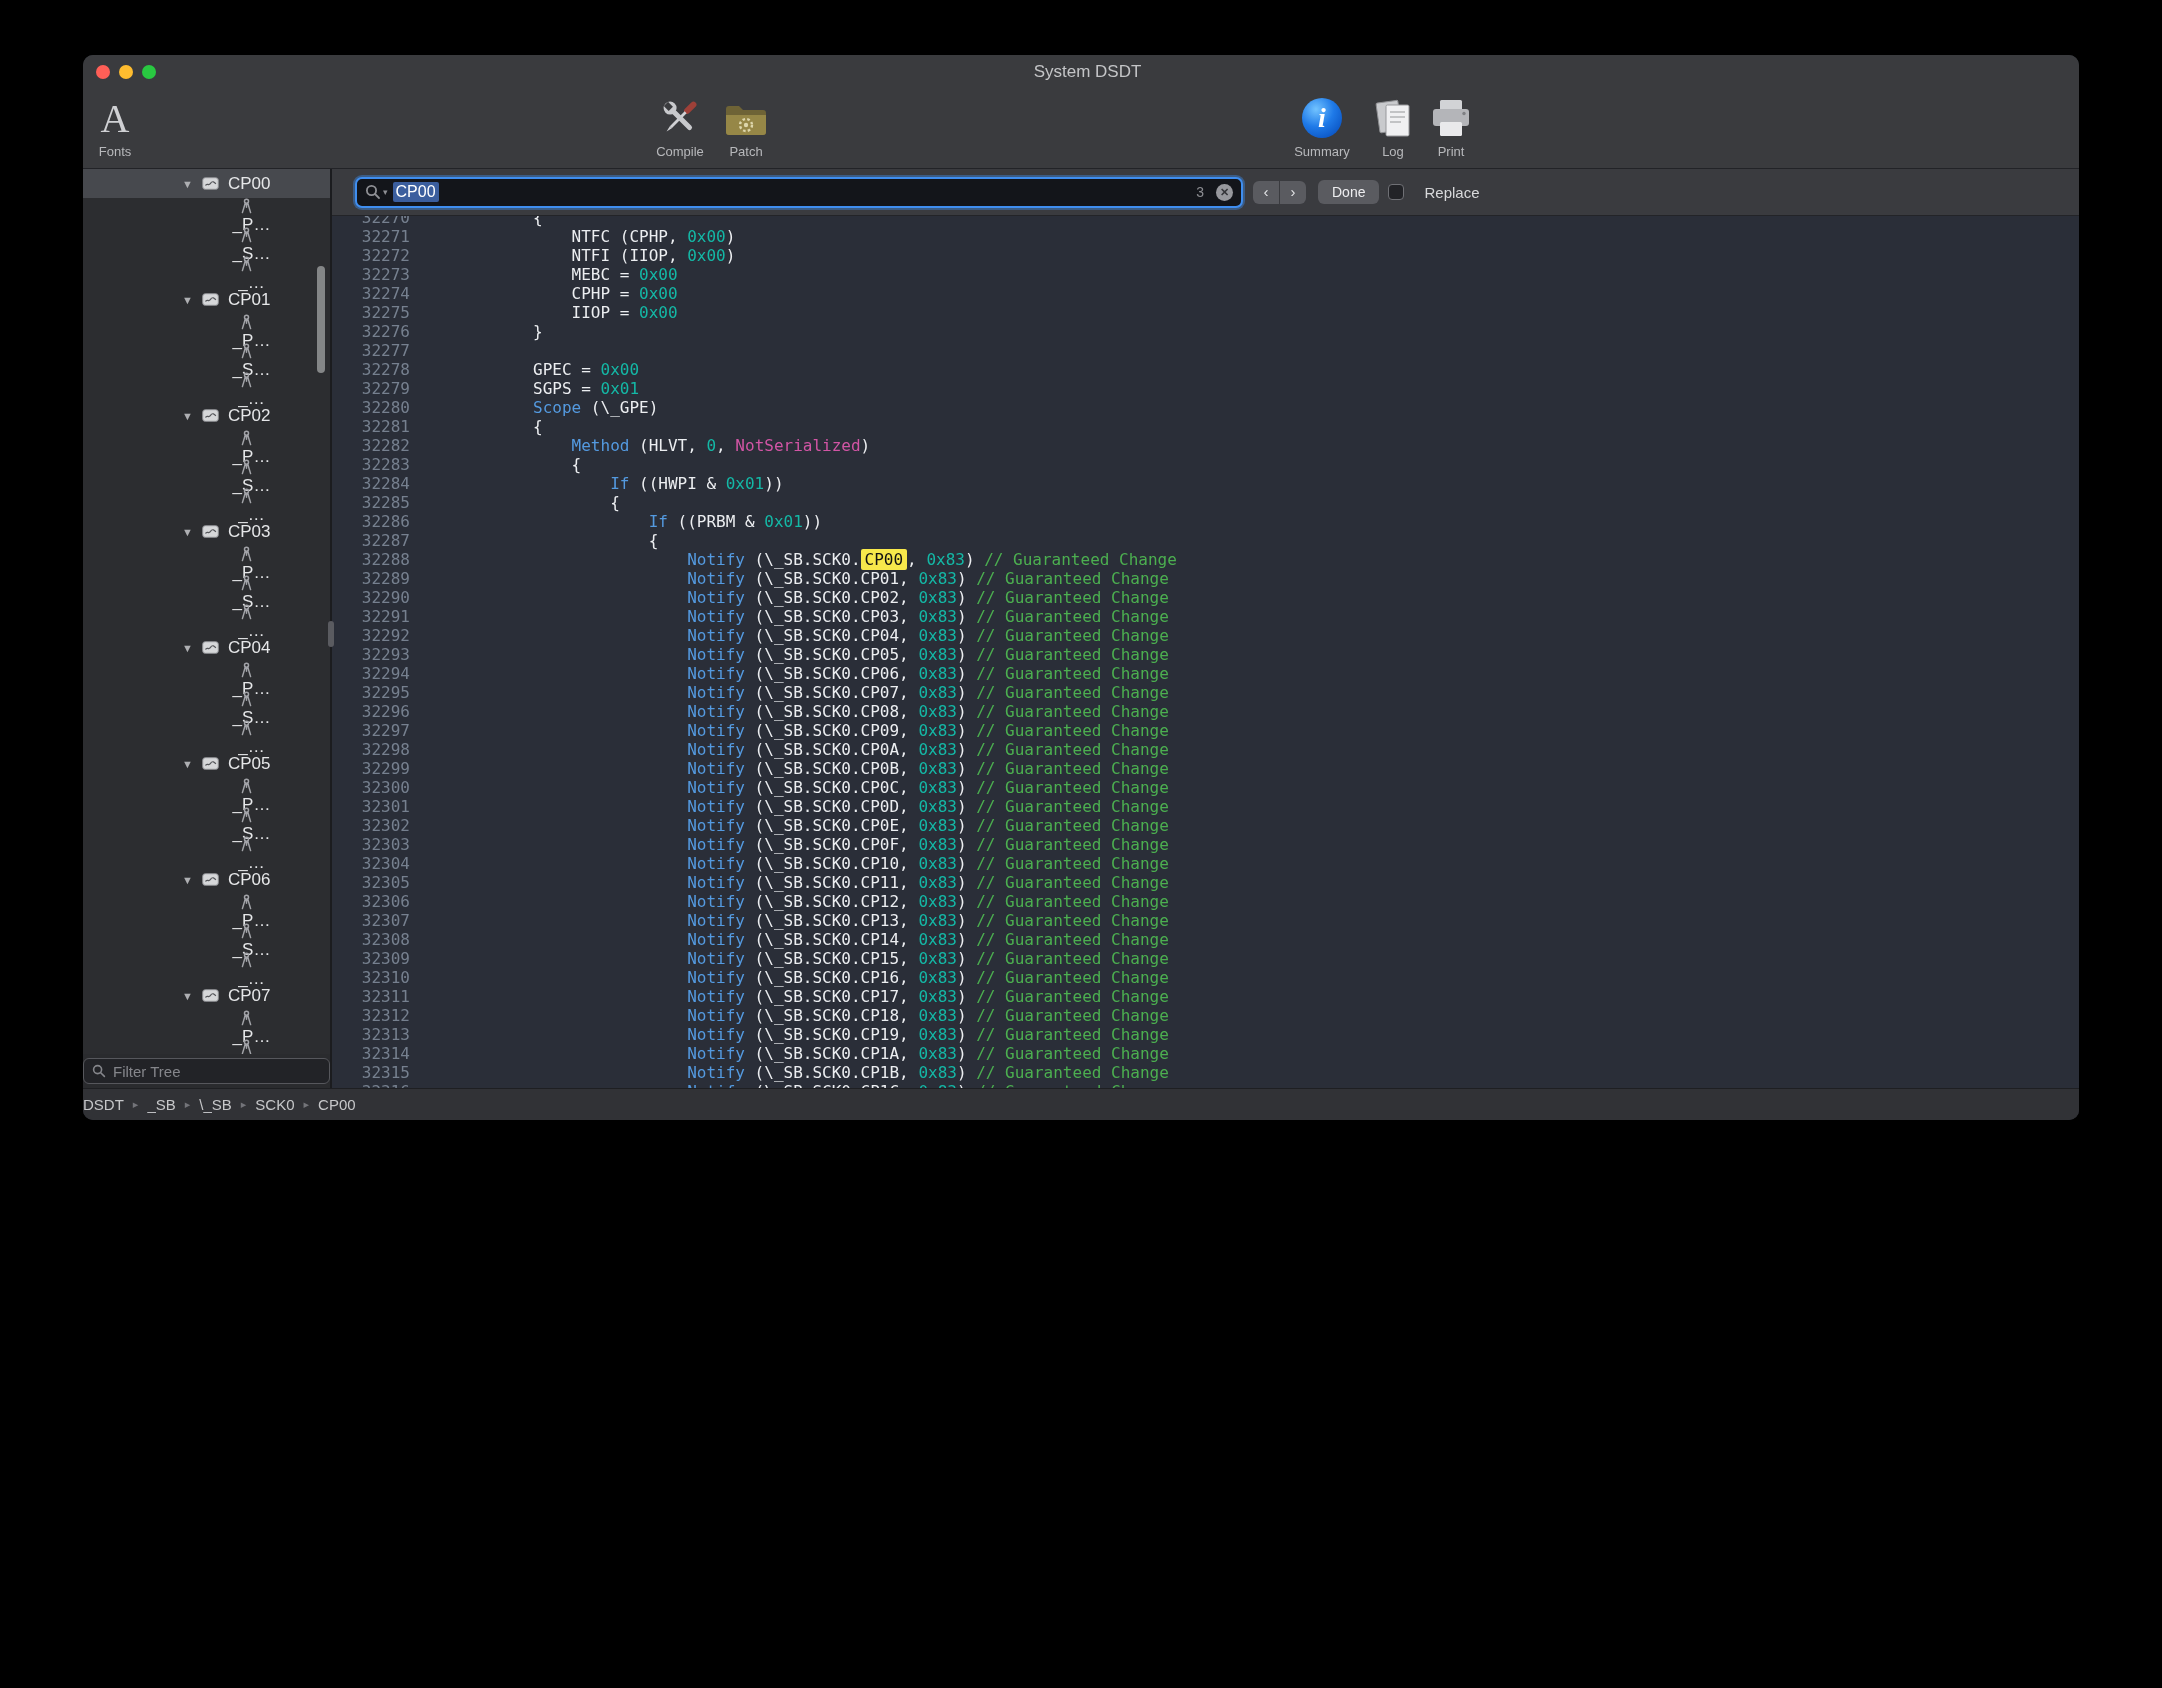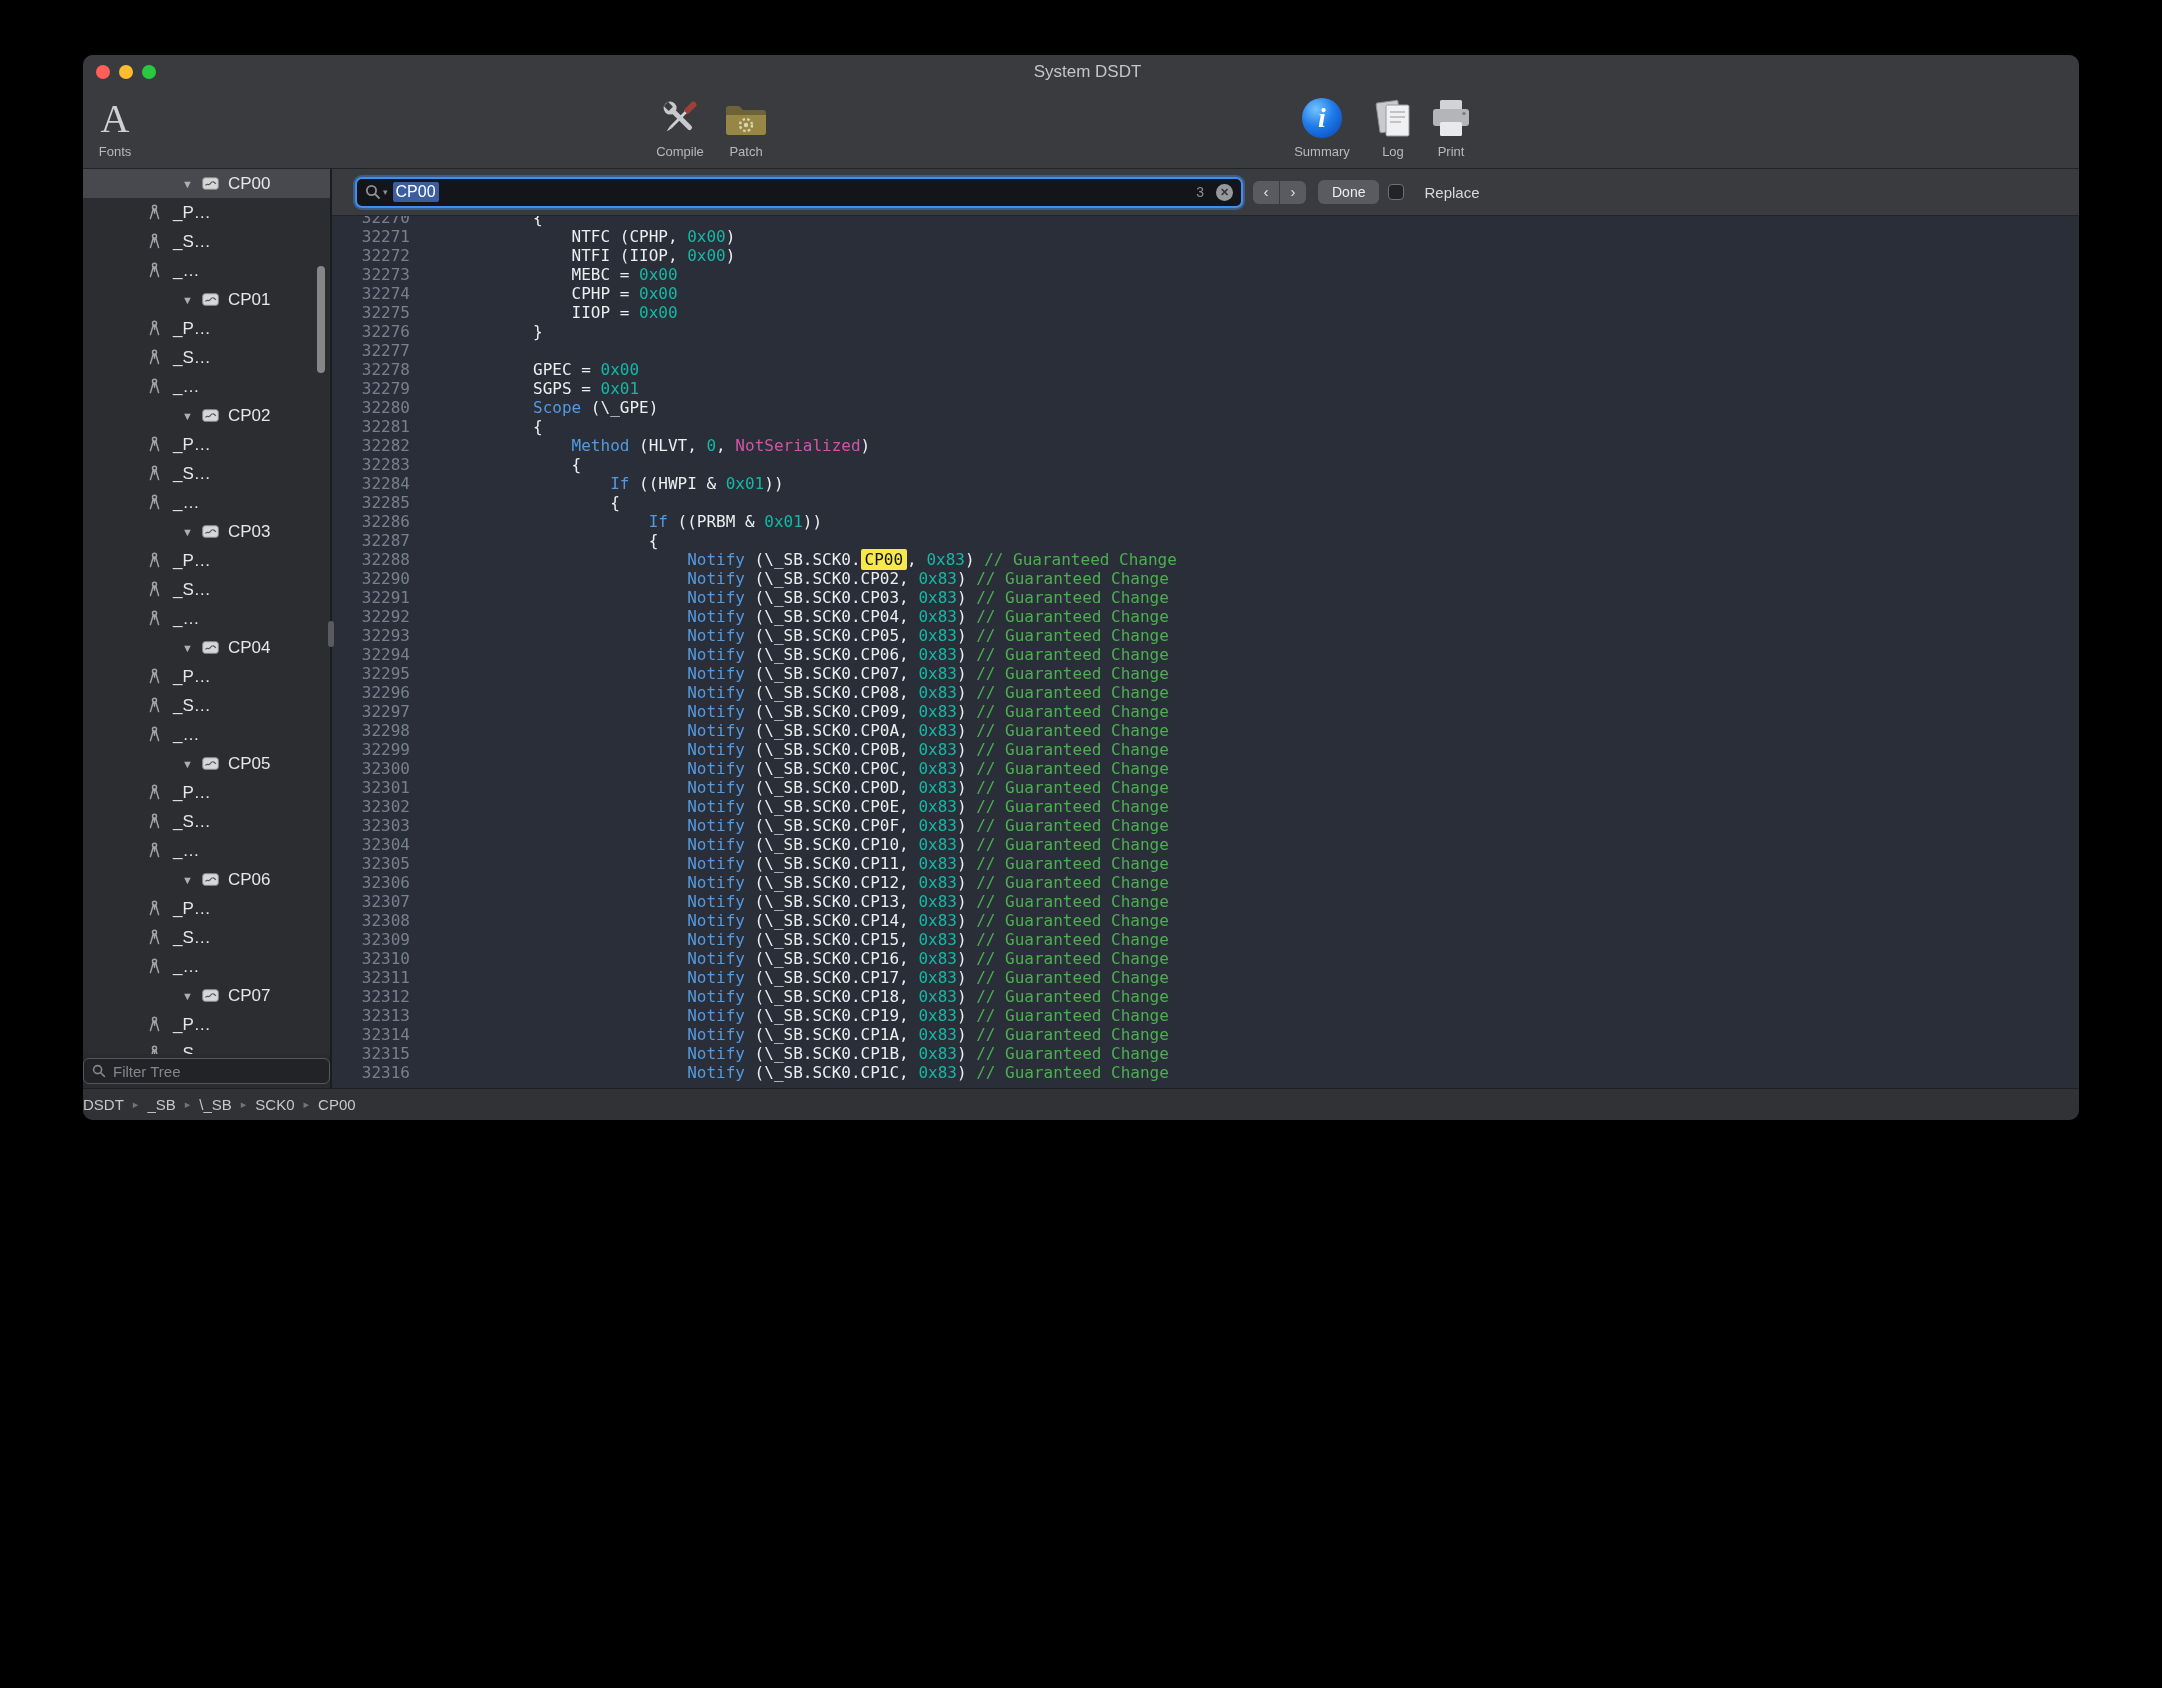--- a/index.html
+++ b/index.html
@@ -25,21 +25,21 @@
   .tb-item { position:absolute; top:4px; width:76px; display:flex; flex-direction:column; align-items:center; }
   .tb-icon { height:50px; display:flex; align-items:flex-end; justify-content:center; padding-bottom:2px; }
   .tb-label { font-size:13px; color:#b7b8bb; margin-top:1px; }
   .fonts-glyph { font-family:"Liberation Serif", serif; font-size:40px; color:#cfd0d3; line-height:44px; }
   
   .content { flex:1 1 auto; display:flex; min-height:0; }
   .sidebar { width:247px; flex:0 0 auto; background:#2c2d30; position:relative; overflow:hidden; }
   .tree { position:absolute; left:0; right:0; top:0; }
   .row { height:29px; display:flex; align-items:center; font-size:17px; color:#e6e7e9; white-space:nowrap; }
   .row.header { padding-left:99px; }
-  .row.child { padding-left:64px; }
+  .row.child { padding-left:90px;flex-direction:column; }
   .row.selected { background:#47494e; }
   .row .tri { width:20px; font-size:11px; color:#aeafb2; }
   .row .gicon { width:26px; display:flex; align-items:center; }
   .sb-scrollbar { position:absolute; right:5px; top:97px; width:8px; height:107px; border-radius:4px; background:#9b9c9e; opacity:.8; }
   .filterbar { position:absolute; left:0; right:0; bottom:0; height:34px; background:#2a2b2e; display:flex; align-items:center; padding:0 0; }
   .filter-field { flex:1; height:26px; background:#222327; border:1px solid #56575c; border-radius:6px;
                   display:flex; align-items:center; padding:0 8px; gap:7px; color:#85868b; font-size:15px; }
   .divider { width:2px; background:#1b1c1f; flex:0 0 auto; position:relative; }
   .knob { position:absolute; left:-2px; top:452px; width:6px; height:26px; border-radius:3px; background:#5a5b60; }
   
@@ -521,20 +521,21 @@
             <div class="cl"><span class="ln">32279</span><span class="ct"><span class="tok-p">        SGPS = </span><span class="tok-n">0x01</span></span></div>
             <div class="cl"><span class="ln">32280</span><span class="ct"><span class="tok-p">        </span><span class="tok-k">Scope</span><span class="tok-p"> (\_GPE)</span></span></div>
             <div class="cl"><span class="ln">32281</span><span class="ct"><span class="tok-p">        {</span></span></div>
             <div class="cl"><span class="ln">32282</span><span class="ct"><span class="tok-p">            </span><span class="tok-k">Method</span><span class="tok-p"> (HLVT, </span><span class="tok-n">0</span><span class="tok-p">, </span><span class="tok-m">NotSerialized</span><span class="tok-p">)</span></span></div>
             <div class="cl"><span class="ln">32283</span><span class="ct"><span class="tok-p">            {</span></span></div>
             <div class="cl"><span class="ln">32284</span><span class="ct"><span class="tok-p">                </span><span class="tok-k">If</span><span class="tok-p"> ((HWPI &amp; </span><span class="tok-n">0x01</span><span class="tok-p">))</span></span></div>
             <div class="cl"><span class="ln">32285</span><span class="ct"><span class="tok-p">                {</span></span></div>
             <div class="cl"><span class="ln">32286</span><span class="ct"><span class="tok-p">                    </span><span class="tok-k">If</span><span class="tok-p"> ((PRBM &amp; </span><span class="tok-n">0x01</span><span class="tok-p">))</span></span></div>
             <div class="cl"><span class="ln">32287</span><span class="ct"><span class="tok-p">                    {</span></span></div>
             <div class="cl"><span class="ln">32288</span><span class="ct"><span class="tok-p">                        </span><span class="tok-k">Notify</span><span class="tok-p"> (\_SB.SCK0.</span><span class="tok-h">CP00</span><span class="tok-p">, </span><span class="tok-n">0x83</span><span class="tok-p">) </span><span class="tok-c">// Guaranteed Change</span></span></div>
+            <div class="cl"><span class="ln">32289</span><span class="ct"><span class="tok-p">                        </span><span class="tok-k">Notify</span><span class="tok-p"> (\_SB.SCK0.CP01, </span><span class="tok-n">0x83</span><span class="tok-p">) </span><span class="tok-c">// Guaranteed Change</span></span></div>
             <div class="cl"><span class="ln">32290</span><span class="ct"><span class="tok-p">                        </span><span class="tok-k">Notify</span><span class="tok-p"> (\_SB.SCK0.CP02, </span><span class="tok-n">0x83</span><span class="tok-p">) </span><span class="tok-c">// Guaranteed Change</span></span></div>
             <div class="cl"><span class="ln">32291</span><span class="ct"><span class="tok-p">                        </span><span class="tok-k">Notify</span><span class="tok-p"> (\_SB.SCK0.CP03, </span><span class="tok-n">0x83</span><span class="tok-p">) </span><span class="tok-c">// Guaranteed Change</span></span></div>
             <div class="cl"><span class="ln">32292</span><span class="ct"><span class="tok-p">                        </span><span class="tok-k">Notify</span><span class="tok-p"> (\_SB.SCK0.CP04, </span><span class="tok-n">0x83</span><span class="tok-p">) </span><span class="tok-c">// Guaranteed Change</span></span></div>
             <div class="cl"><span class="ln">32293</span><span class="ct"><span class="tok-p">                        </span><span class="tok-k">Notify</span><span class="tok-p"> (\_SB.SCK0.CP05, </span><span class="tok-n">0x83</span><span class="tok-p">) </span><span class="tok-c">// Guaranteed Change</span></span></div>
             <div class="cl"><span class="ln">32294</span><span class="ct"><span class="tok-p">                        </span><span class="tok-k">Notify</span><span class="tok-p"> (\_SB.SCK0.CP06, </span><span class="tok-n">0x83</span><span class="tok-p">) </span><span class="tok-c">// Guaranteed Change</span></span></div>
             <div class="cl"><span class="ln">32295</span><span class="ct"><span class="tok-p">                        </span><span class="tok-k">Notify</span><span class="tok-p"> (\_SB.SCK0.CP07, </span><span class="tok-n">0x83</span><span class="tok-p">) </span><span class="tok-c">// Guaranteed Change</span></span></div>
             <div class="cl"><span class="ln">32296</span><span class="ct"><span class="tok-p">                        </span><span class="tok-k">Notify</span><span class="tok-p"> (\_SB.SCK0.CP08, </span><span class="tok-n">0x83</span><span class="tok-p">) </span><span class="tok-c">// Guaranteed Change</span></span></div>
             <div class="cl"><span class="ln">32297</span><span class="ct"><span class="tok-p">                        </span><span class="tok-k">Notify</span><span class="tok-p"> (\_SB.SCK0.CP09, </span><span class="tok-n">0x83</span><span class="tok-p">) </span><span class="tok-c">// Guaranteed Change</span></span></div>
             <div class="cl"><span class="ln">32298</span><span class="ct"><span class="tok-p">                        </span><span class="tok-k">Notify</span><span class="tok-p"> (\_SB.SCK0.CP0A, </span><span class="tok-n">0x83</span><span class="tok-p">) </span><span class="tok-c">// Guaranteed Change</span></span></div>
             <div class="cl"><span class="ln">32299</span><span class="ct"><span class="tok-p">                        </span><span class="tok-k">Notify</span><span class="tok-p"> (\_SB.SCK0.CP0B, </span><span class="tok-n">0x83</span><span class="tok-p">) </span><span class="tok-c">// Guaranteed Change</span></span></div>

